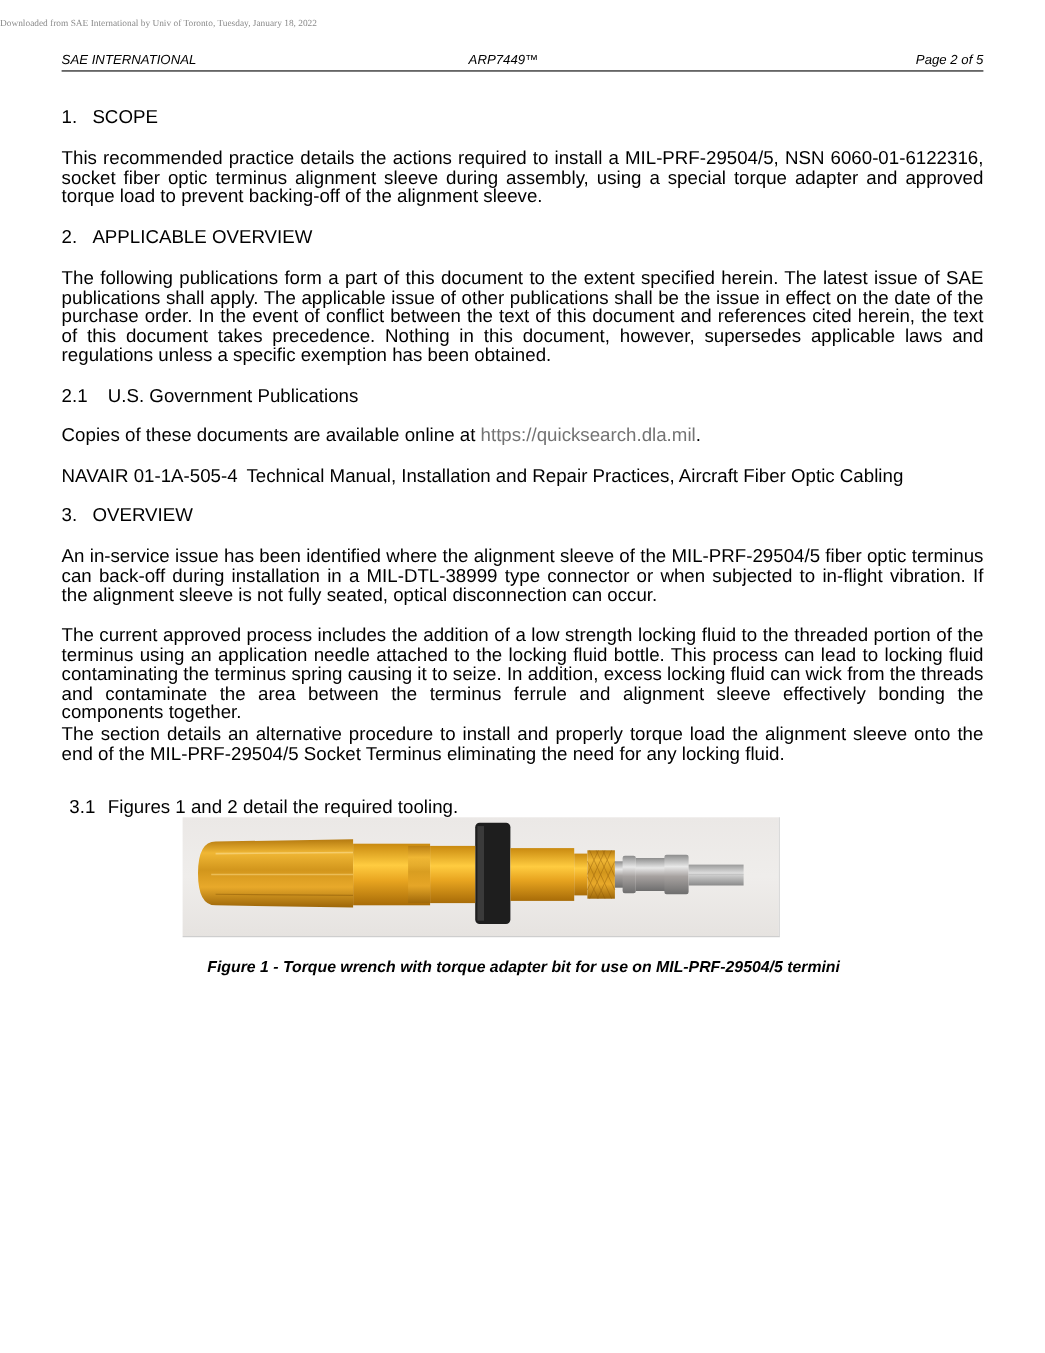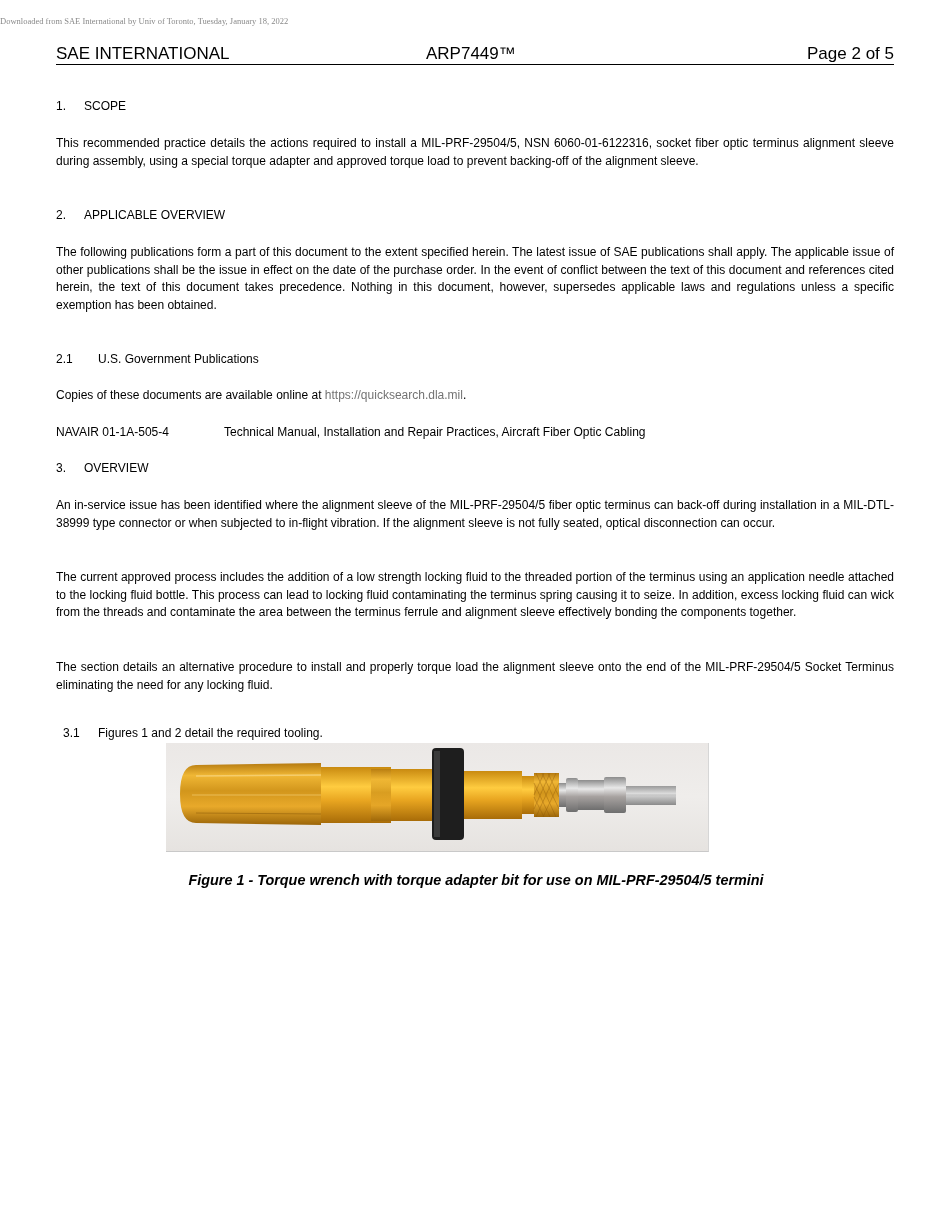--- a/index.html
+++ b/index.html
@@ -1,26 +1,26 @@
 <!DOCTYPE html>
 <html><head>
 <meta charset="utf-8">
 <style>
   html, body { margin: 0; padding: 0; background: #ffffff; }
   body { width: 950px; height: 1230px; position: relative; overflow: hidden;
          font-family: "Liberation Sans", sans-serif; color: #000; }
   .download-note { position: absolute; top: 16px; left: 0; width: 904px; text-align: left;
          font-family: "Liberation Serif", serif; font-size: 8.5px; color: #8a8a8a; }
   .header { position: absolute; top: 44px; left: 56px; width: 838px; height: 20px;
-         border-bottom: 1px solid #000; font-size: 17px; }
+         border-bottom: 1px solid #000; font-size: 12px; font-style: italic; }
   .header span { position: absolute; top: 0; line-height: 20px; }
   .h-left { left: 0; }
   .h-center { left: 370px; }
   .h-right { right: 0; }
-  .block { position: absolute; left: 56px; width: 838px; font-size: 12px; line-height: 17.6px; }
+  .block { position: absolute; left: 56px; width: 838px; font-size: 17px; line-height: 17.6px; }
   .just { text-align: justify; }
   .heading .num { display: inline-block; width: 28px; }
   .heading .num21 { display: inline-block; width: 42px; }
   .link { color: #737373; }
   .ref-id { display: inline-block; width: 168px; }
   .figure { position: absolute; left: 166px; top: 743px; width: 542px; height: 108px;
          background: linear-gradient(180deg, #ebe8e6 0%, #efedeb 50%, #e6e3e0 100%);
          border-bottom: 1px solid #c9c9c9; border-right: 1px solid #d6d6d6; overflow: hidden; }
   .caption { position: absolute; top: 872px; left: 0; width: 952px; text-align: center;
          font-size: 14.4px; font-weight: bold; font-style: italic; }

